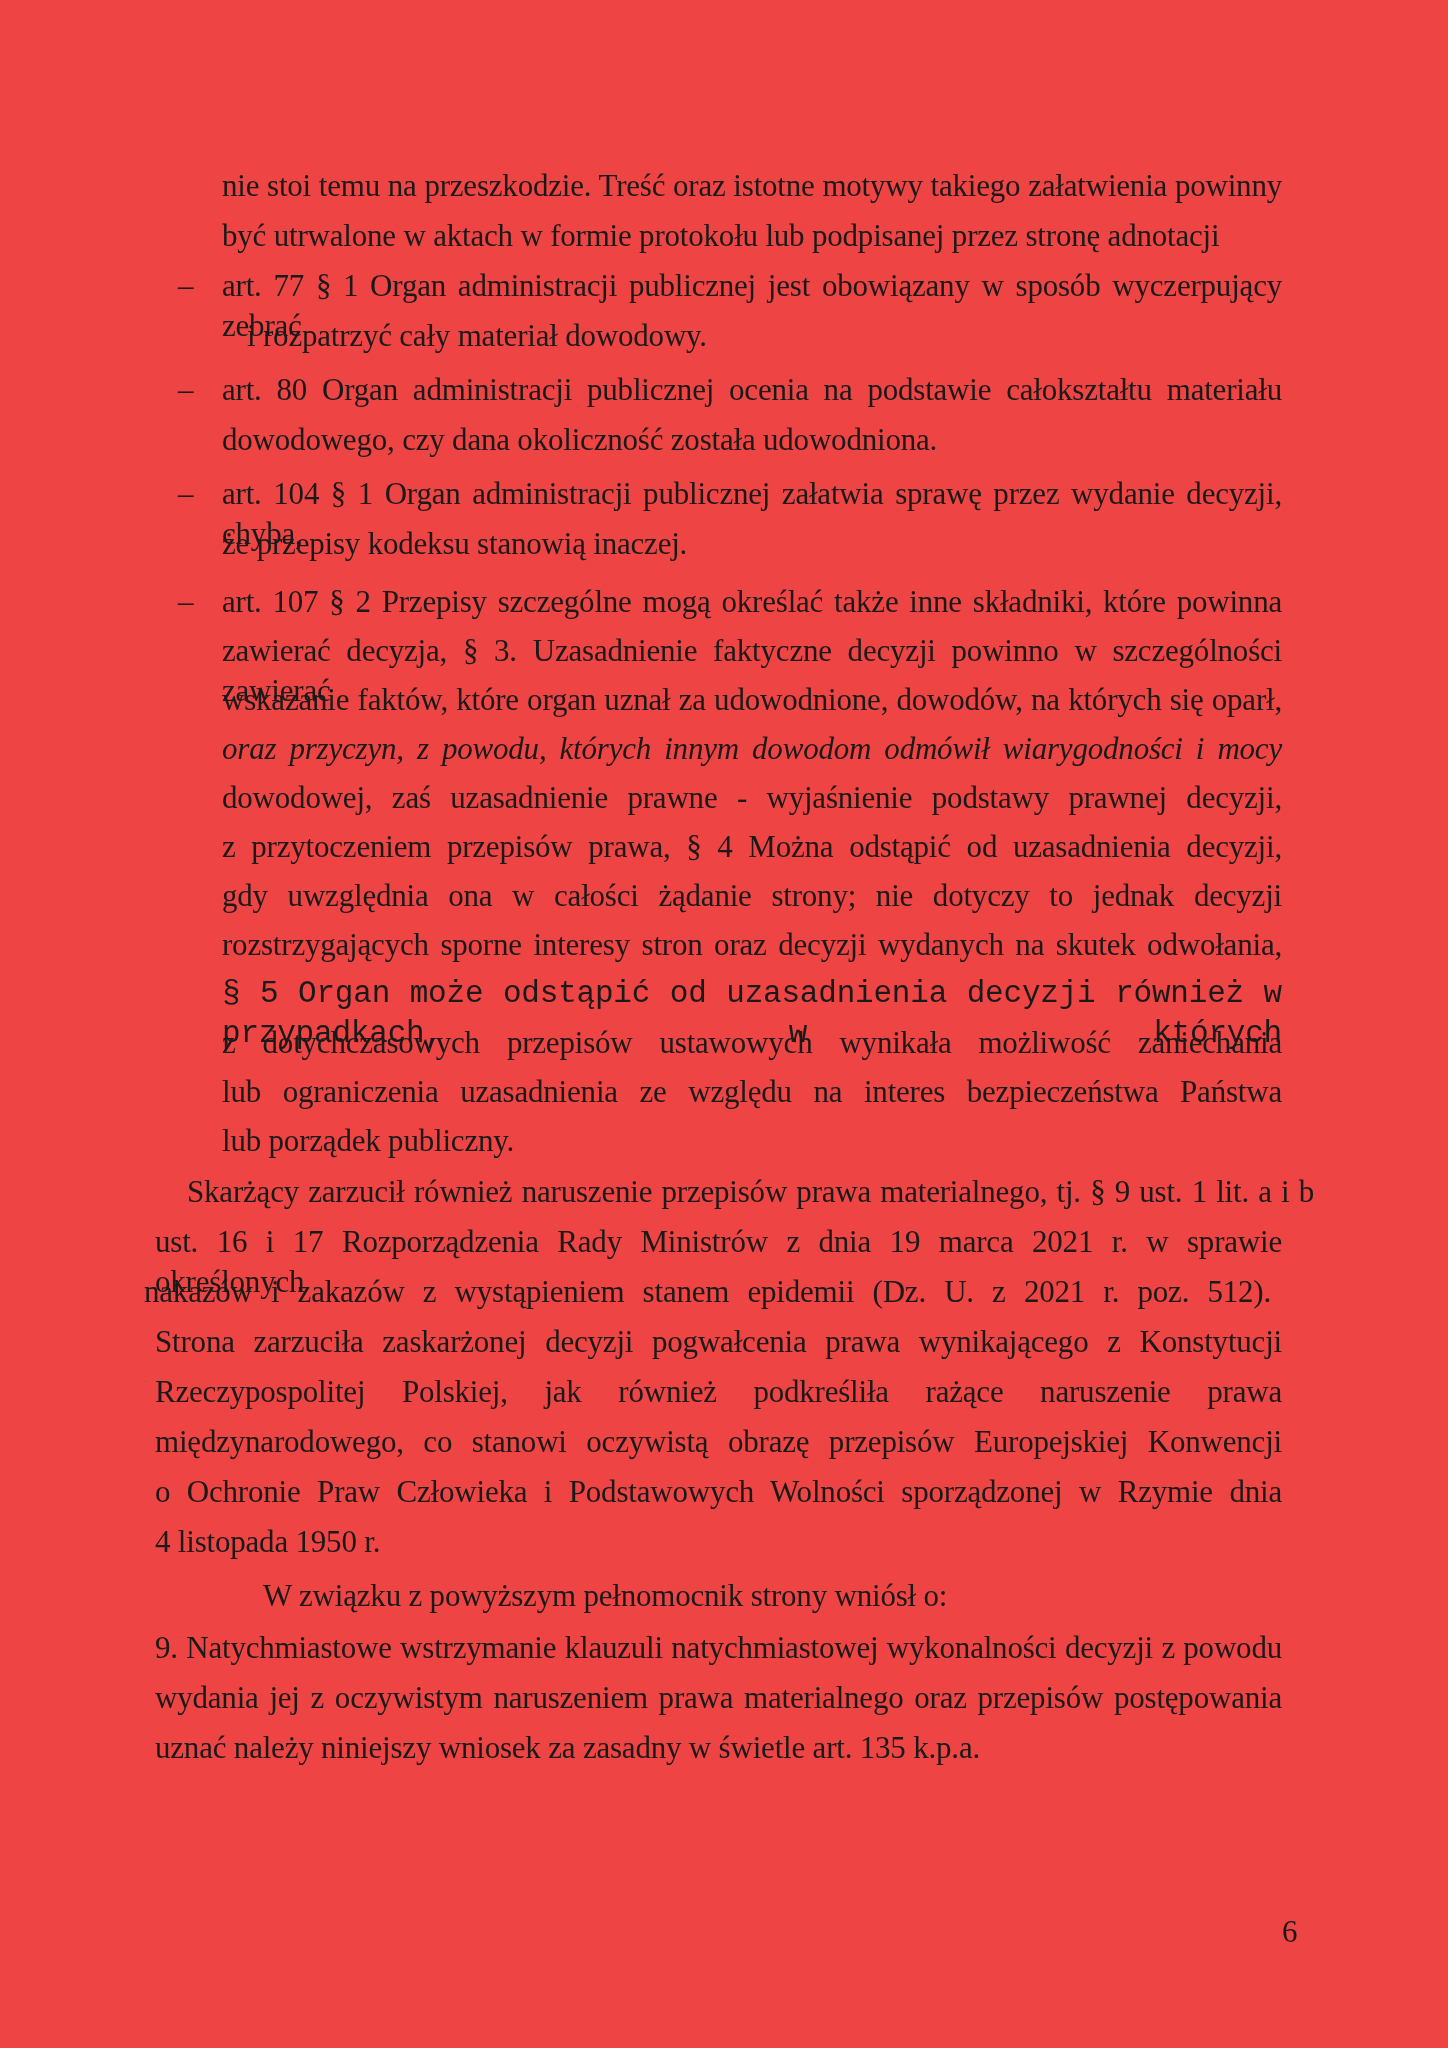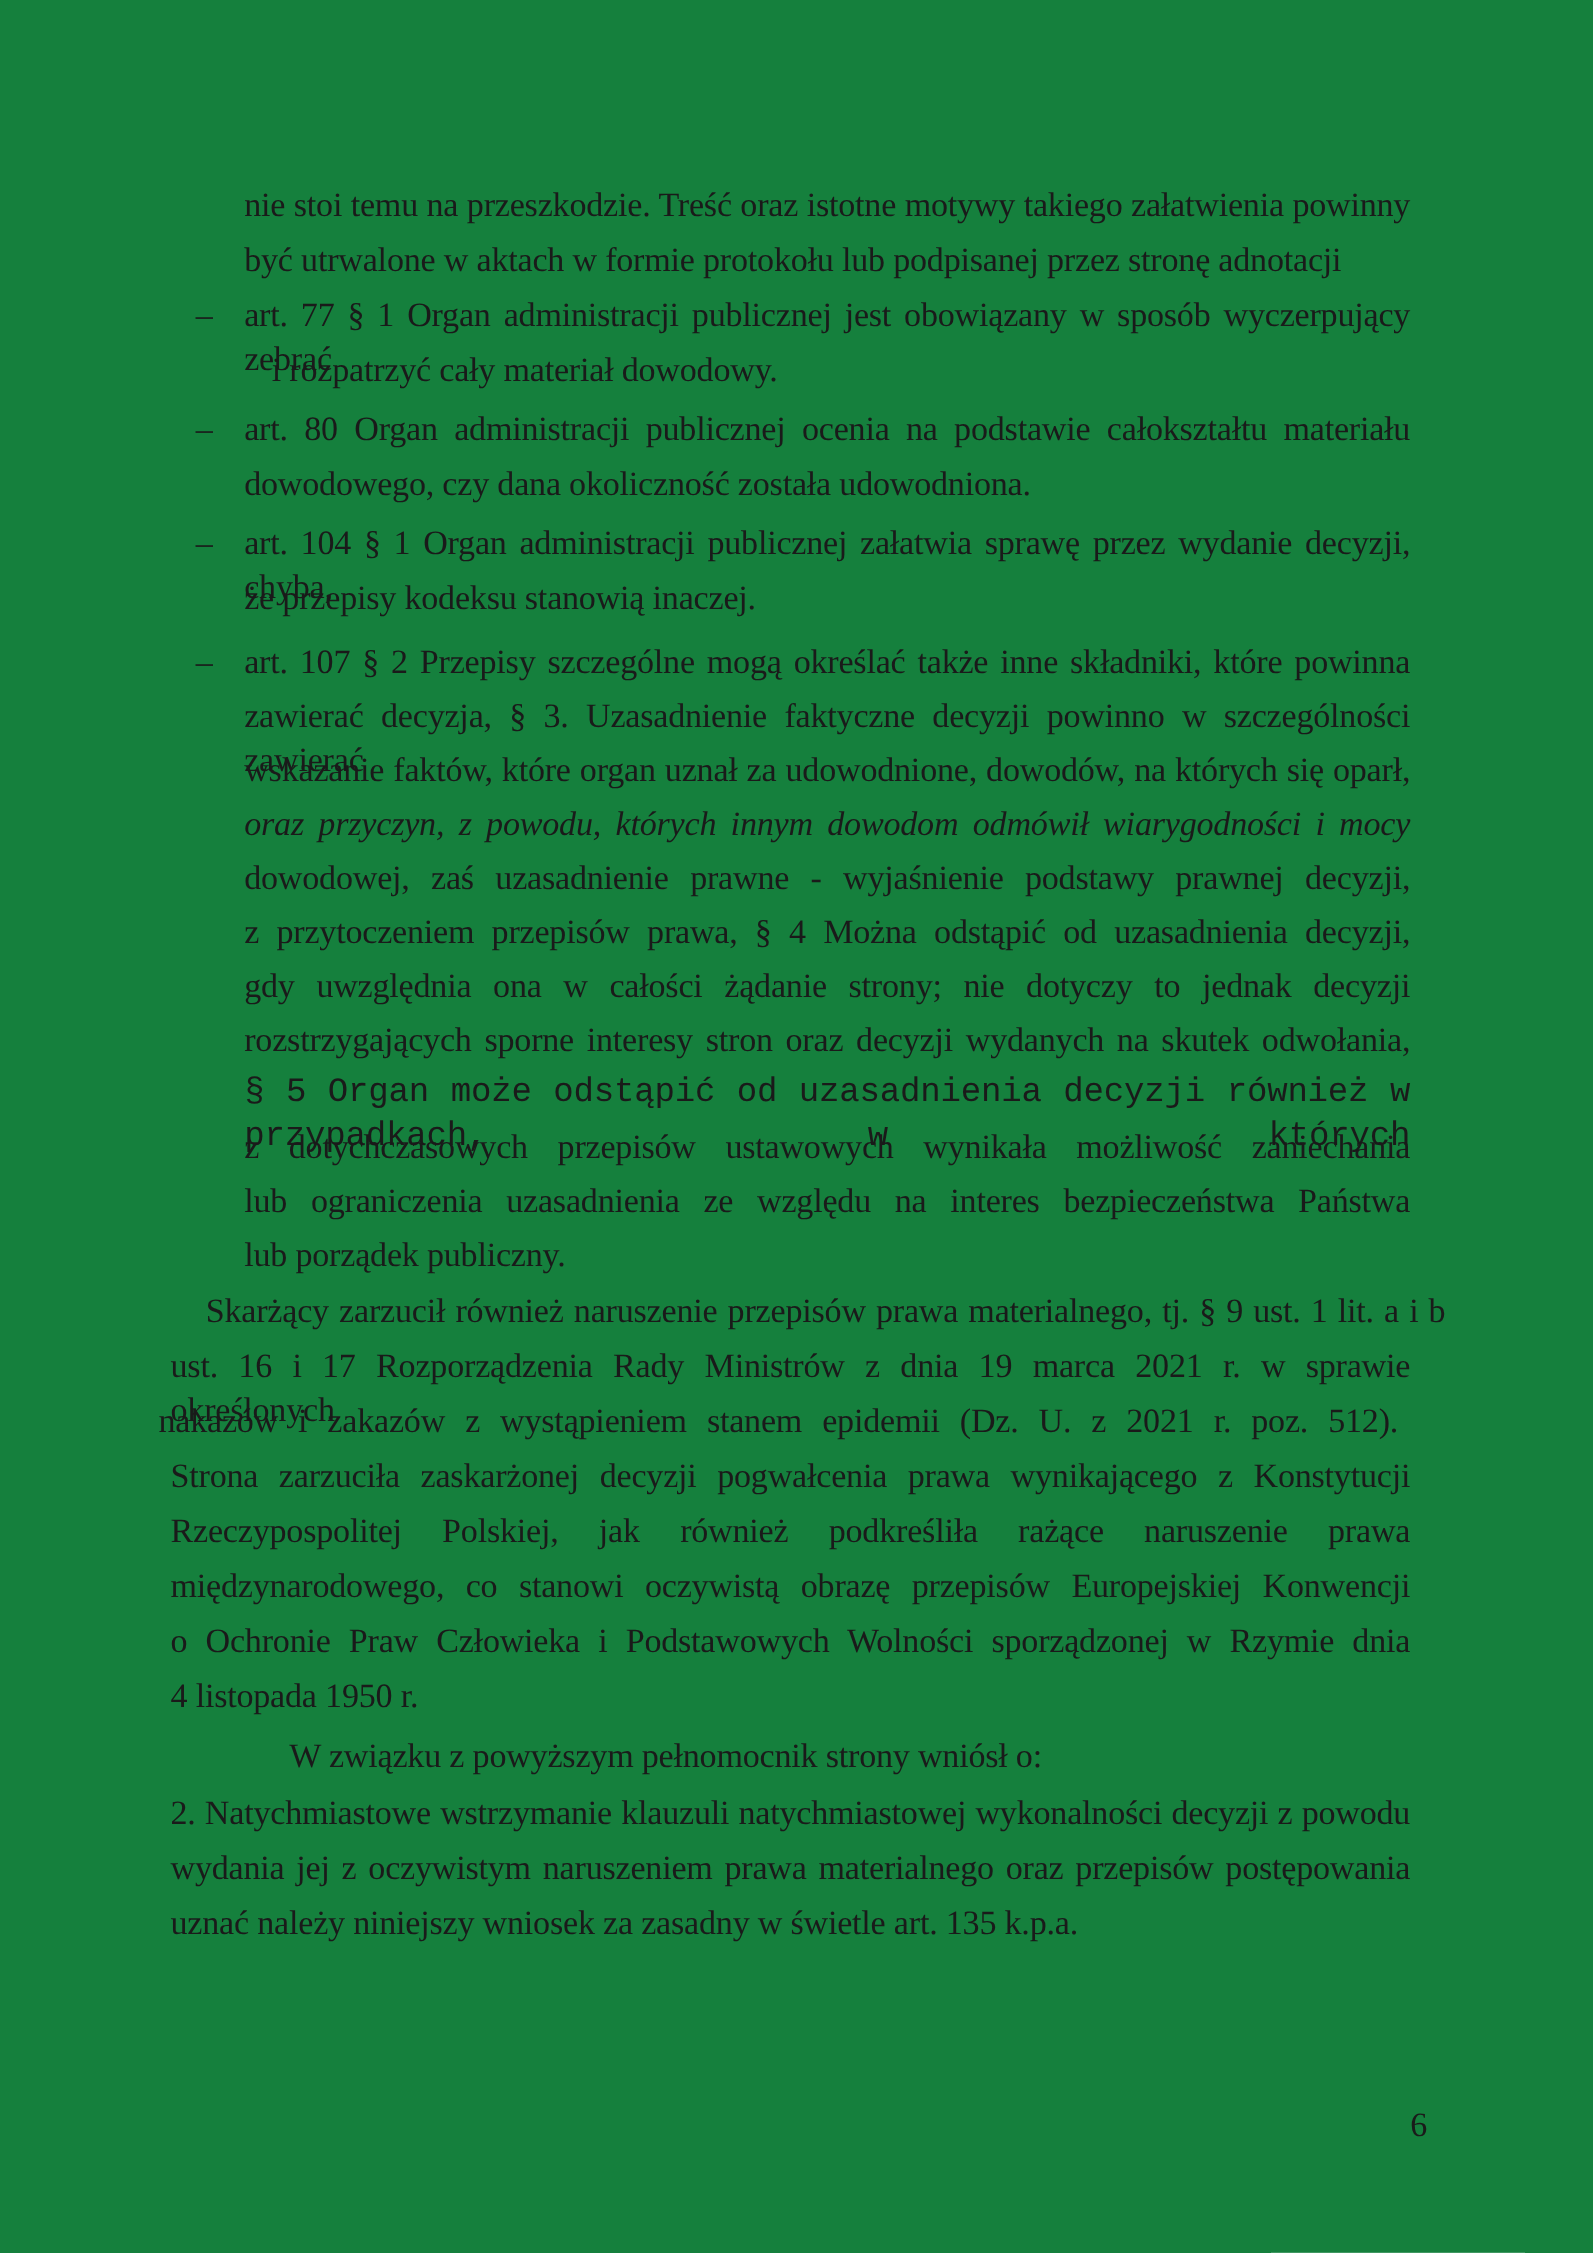--- a/index.html
+++ b/index.html
@@ -12,21 +12,21 @@
       height: 2048px;
       position: relative;
       overflow: hidden;
       font-family: "Liberation Serif", "DejaVu Serif", serif;
       color: #1a1a1a;
     }
     .page {
       position: absolute;
       left: 0; top: 0;
       width: 1448px; height: 2048px;
-      background: #15803d;
+      background: #ef4444;
     }
     .line {
       position: absolute;
       font-size: 31px;
       line-height: 40px;
       white-space: nowrap;
       letter-spacing: -0.2px;
     }
     .just {
       text-align: justify;
@@ -85,18 +85,18 @@
   <div class="line just" style="left:155px; top:1222px; width:1127px;">ust. 16 i 17 Rozporządzenia Rady Ministrów z dnia 19 marca 2021 r. w sprawie określonych</div>
   <div class="line just" style="left:144px; top:1272px; width:1127px;">nakazów i zakazów z wystąpieniem stanem epidemii (Dz. U. z 2021 r. poz. 512).</div>
   <div class="line just" style="left:155px; top:1322px; width:1127px;">Strona zarzuciła zaskarżonej decyzji pogwałcenia prawa wynikającego z Konstytucji</div>
   <div class="line just" style="left:155px; top:1372px; width:1127px;">Rzeczypospolitej Polskiej, jak również podkreśliła rażące naruszenie prawa</div>
   <div class="line just" style="left:155px; top:1422px; width:1127px;">międzynarodowego, co stanowi oczywistą obrazę przepisów Europejskiej Konwencji</div>
   <div class="line just" style="left:155px; top:1472px; width:1127px;">o Ochronie Praw Człowieka i Podstawowych Wolności sporządzonej w Rzymie dnia</div>
   <div class="line" style="left:155px; top:1522px;">4 listopada 1950 r.</div>
 
   <div class="line" style="left:263px; top:1576px;">W związku z powyższym pełnomocnik strony wniósł o:</div>
 
-  <div class="line just" style="left:155px; top:1628px; width:1127px;">2. Natychmiastowe wstrzymanie klauzuli natychmiastowej wykonalności decyzji z powodu</div>
+  <div class="line just" style="left:155px; top:1628px; width:1127px;">9. Natychmiastowe wstrzymanie klauzuli natychmiastowej wykonalności decyzji z powodu</div>
   <div class="line just" style="left:155px; top:1678px; width:1127px;">wydania jej z oczywistym naruszeniem prawa materialnego oraz przepisów postępowania</div>
   <div class="line" style="left:155px; top:1728px;">uznać należy niniejszy wniosek za zasadny w świetle art. 135 k.p.a.</div>
 
   <div class="page-number">6</div>
 </div>
 
 </body></html>

